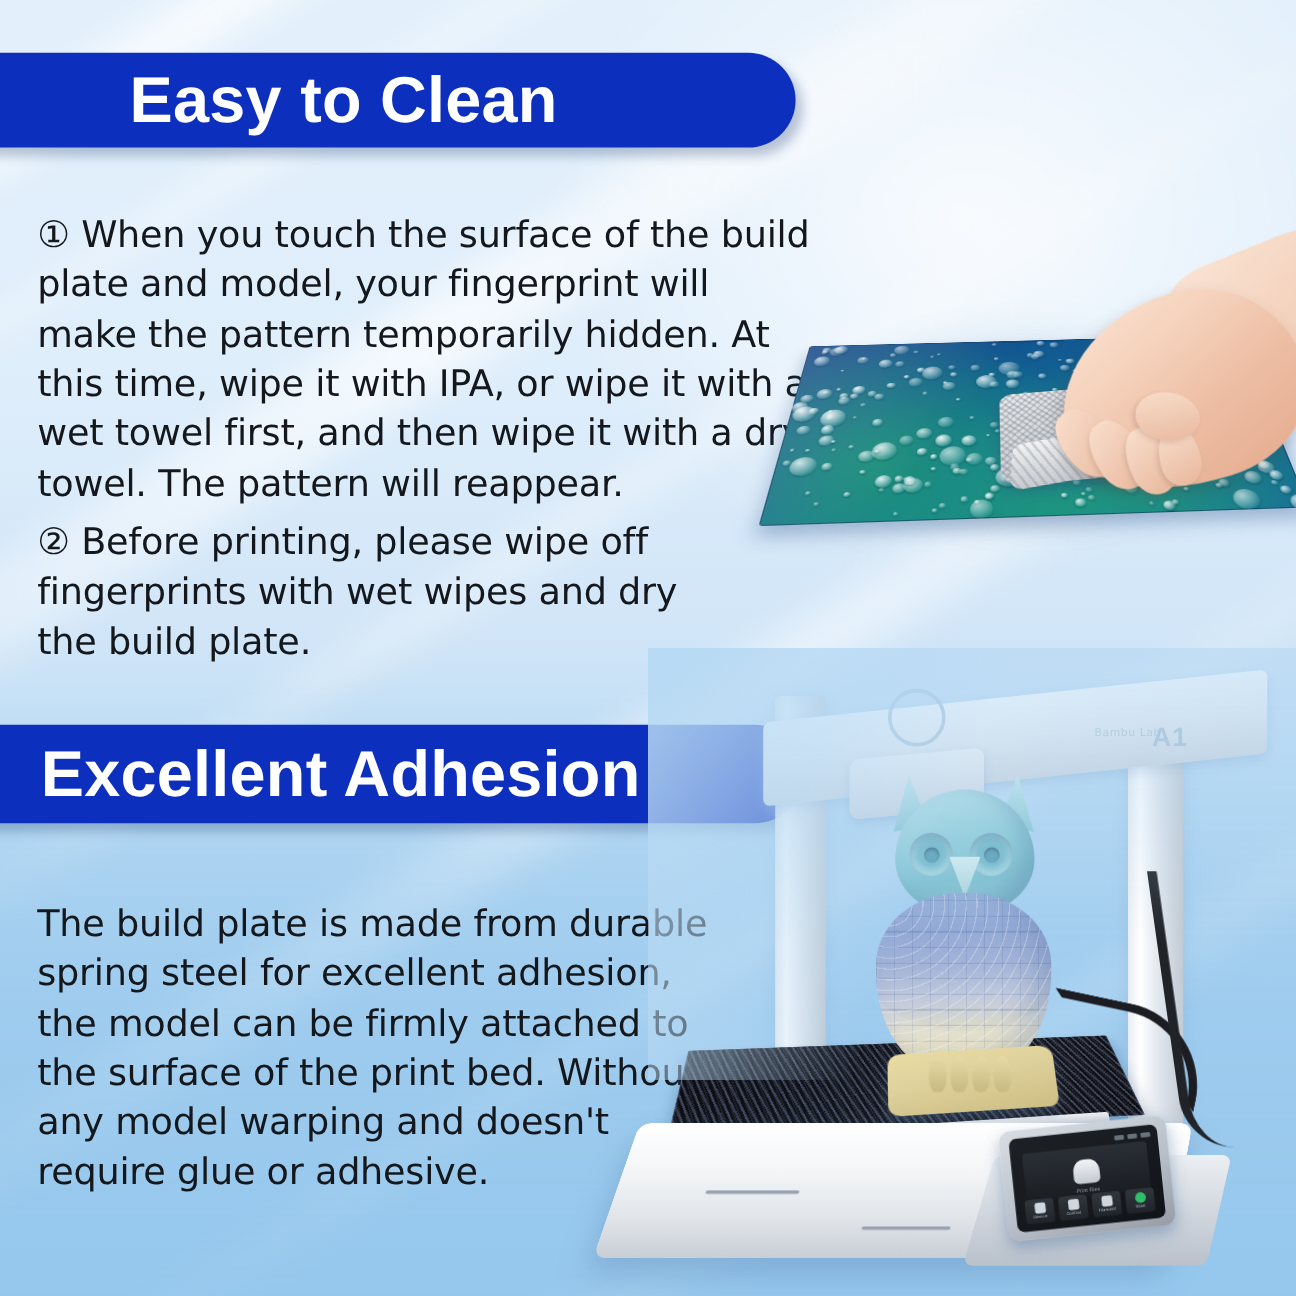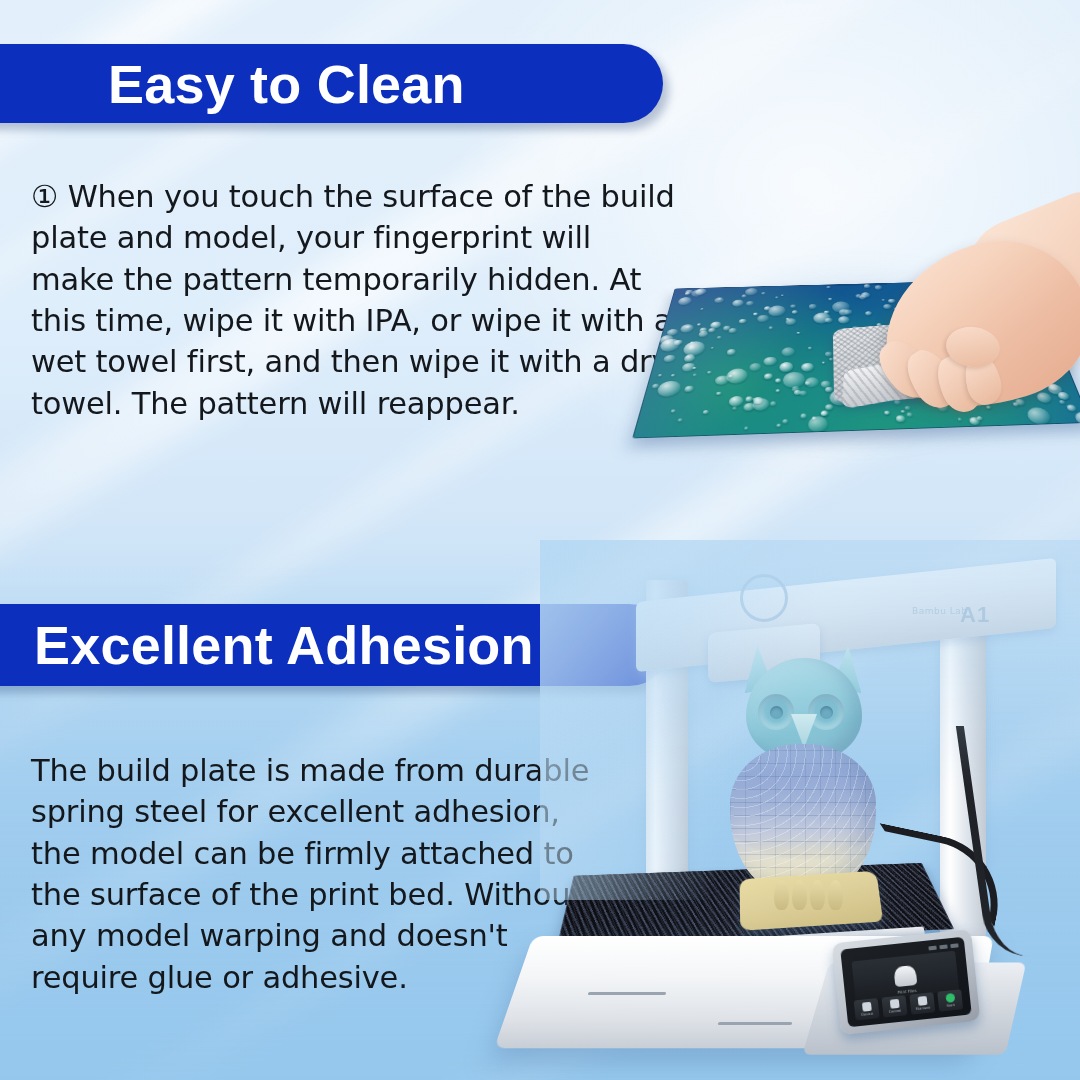--- a/index.html
+++ b/index.html
@@ -300,20 +300,23 @@
   </div>
   <div class="bg-glow"></div>
   <div class="bg-lowtint"></div>
 
   <div class="banner" id="banner-clean">
     <span class="btxt">Easy to Clean</span>
   </div>
 
   <div class="copy" id="para-clean-1">
     <p>① When you touch the surface of the build plate and model, your fingerprint will make the pattern temporarily hidden. At this time, wipe it with IPA, or wipe it with a wet towel first, and then wipe it with a dry towel. The pattern will reappear.</p>
+  </div>
+  <div class="copy" id="para-clean-2">
+    <p>② Before printing, please wipe off fingerprints with wet wipes and dry the build plate.</p>
   </div>
 
   <div class="photo-plate">
     <div class="plate-shadow"></div>
     <div class="plate">
       <div class="plate-tab"></div>
       <div class="drops" id="drops">
           <span class="drop" style="width: 4.9px; height: 4.9px; left: 24.1%; top: 4.98%; opacity: 0.55;"></span>
           <span class="drop" style="width: 6.6px; height: 6.6px; left: 23.29%; top: 78.94%; opacity: 0.91;"></span>
           <span class="drop" style="width: 3.5px; height: 3.5px; left: 10.17%; top: 63.74%; opacity: 0.57;"></span>

